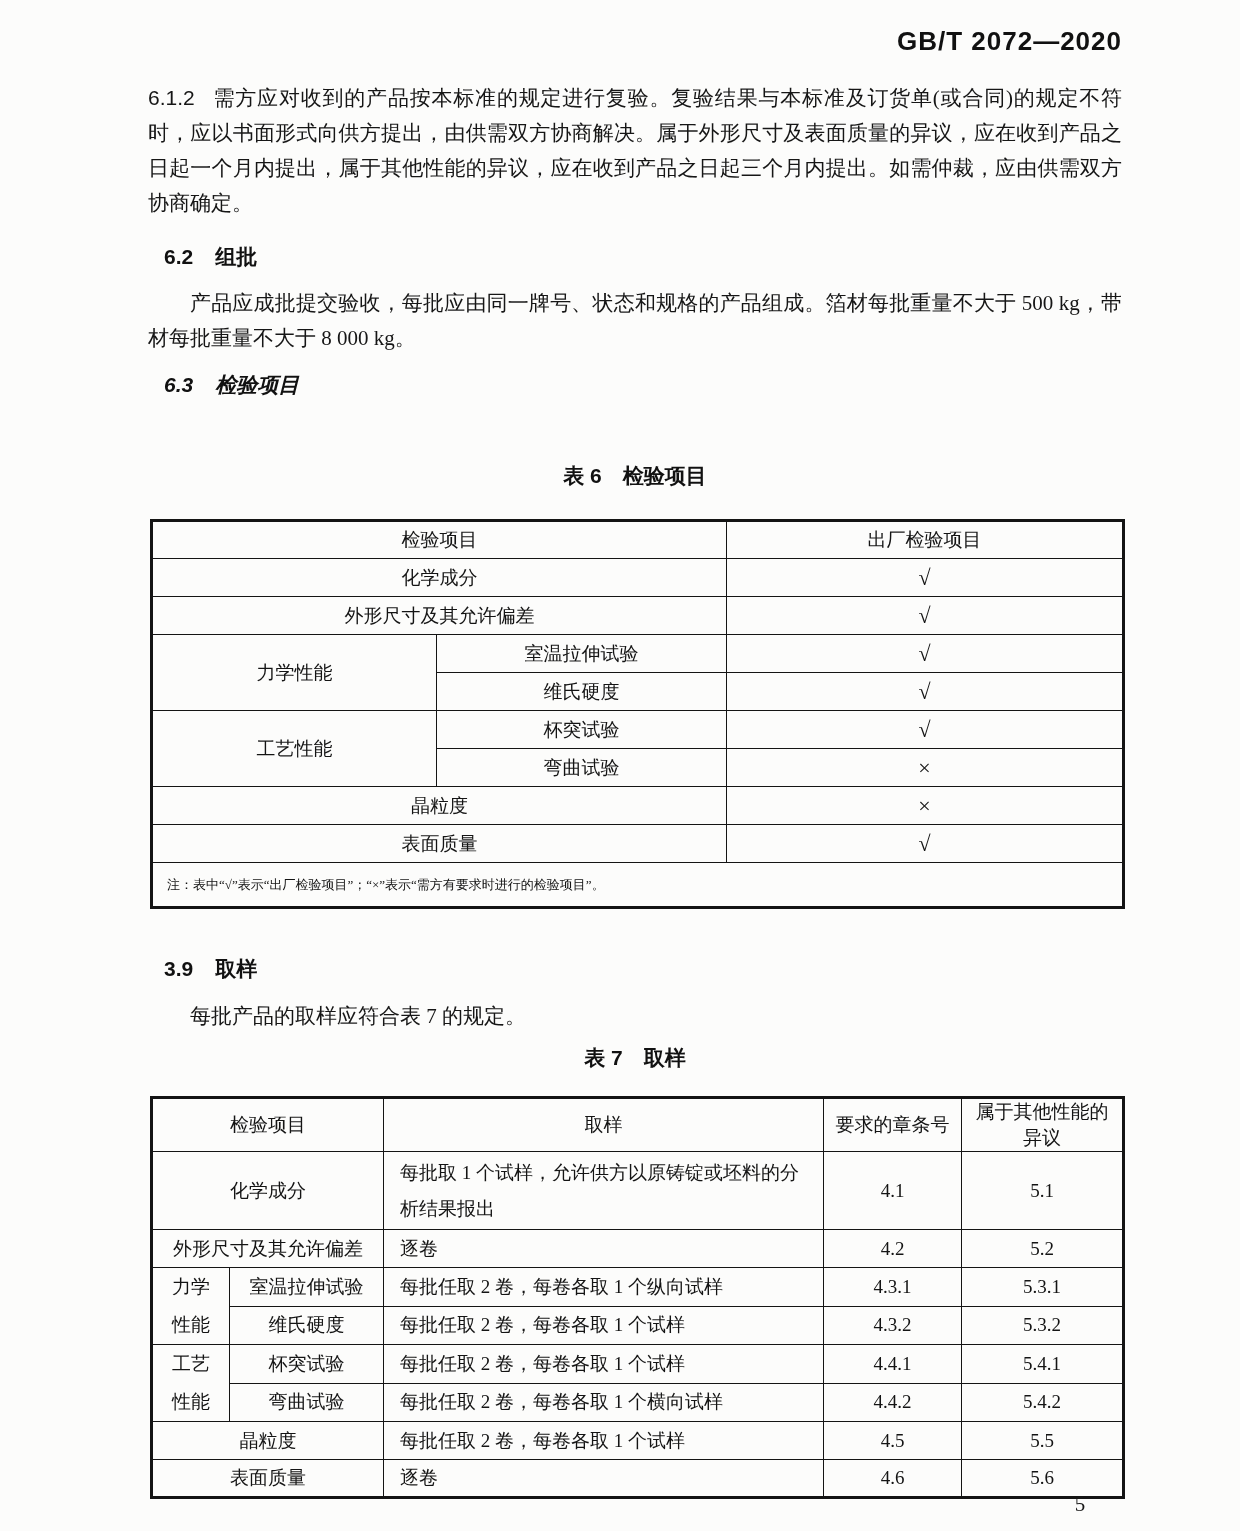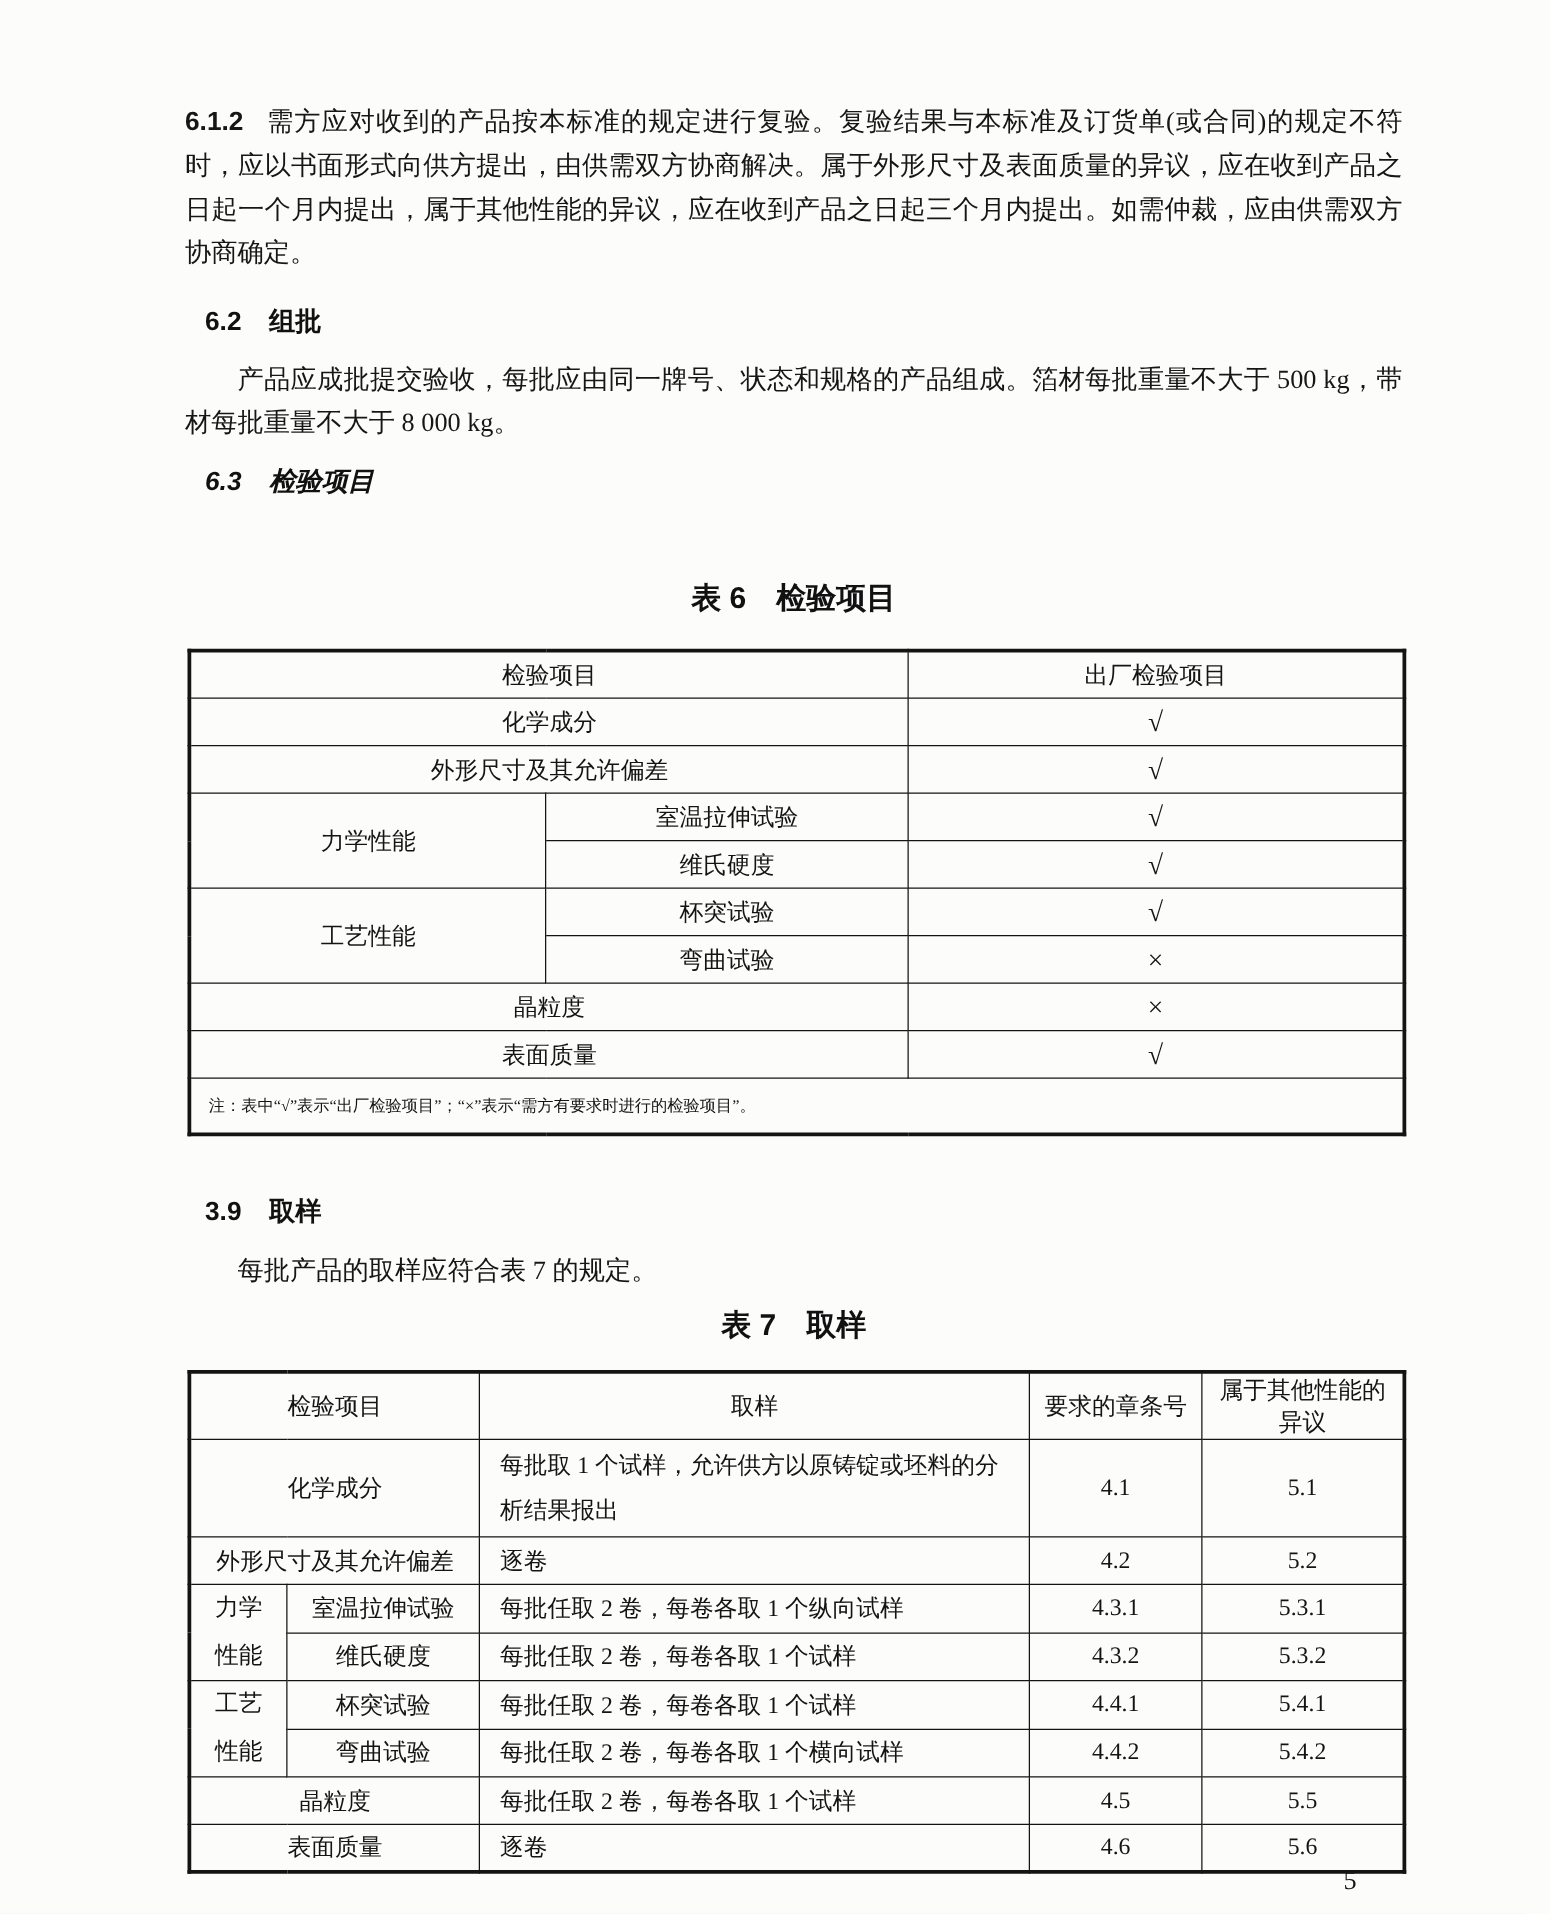--- a/index.html
+++ b/index.html
@@ -20,30 +20,30 @@
     font-weight:bold; font-size:26px; letter-spacing:1px;
     color:#111;
   }
   .para {
     position:absolute; left:148px; width:974px;
     font-size:21px; line-height:35px;
     text-align:justify;
     margin:0;
   }
   .para.indent { text-indent:42px; }
-  .cnum { font-weight:bold; margin-right:18px; font-family:"Liberation Sans","DejaVu Sans",sans-serif; }
+  .cnum { font-weight:normal; margin-right:18px; font-family:"Liberation Sans","DejaVu Sans",sans-serif; }
   .heading {
     position:absolute; left:148px; margin:0;
     font-family:"Liberation Sans","DejaVu Sans",sans-serif;
     font-weight:bold; font-size:21px; color:#111;
   }
   .heading .hnum { margin-right:22px;margin-left:16px; }
   .ttitle {
     position:absolute; left:148px; width:974px; margin:0;
-    text-align:center; font-weight:bold; font-size:24px;
+    text-align:center; font-weight:bold; font-size:21px;
     font-family:"Liberation Sans","DejaVu Sans",sans-serif;
     color:#111;
   }
   .p612 { top:80px; }
   .h62  { top:243px; }
   .p62  { top:286px; }
   .h63  { top:371px;font-style:italic; }
   .p63  { top:413px; }
   .t6title { top:462px; }
   .h64  { top:955px; }
@@ -77,20 +77,21 @@
   .pagenum {
     position:absolute; top:1492px; left:1058px; width:44px;
     text-align:center; font-size:21px; color:#161616;
   }
 </style>
 </head>
 <body>
 
 <div class="page">
 
+  <div class="gb-header">GB/T 2072—2020</div>
 
   <p class="para p612"><span class="cnum">6.1.2</span><span>需方应对收到的产品按本标准的规定进行复验。复验结果与本标准及订货单(或合同)的规定不符时，应以书面形式向供方提出，由供需双方协商解决。属于外形尺寸及表面质量的异议，应在收到产品之日起一个月内提出，属于其他性能的异议，应在收到产品之日起三个月内提出。如需仲裁，应由供需双方协商确定。</span></p>
 
   <h3 class="heading h62"><span class="hnum">6.2</span><span>组批</span></h3>
   <p class="para indent p62">产品应成批提交验收，每批应由同一牌号、状态和规格的产品组成。箔材每批重量不大于 500 kg，带材每批重量不大于 8 000 kg。</p>
 
   <h3 class="heading h63"><span class="hnum">6.3</span><span>检验项目</span></h3>
 
   <p class="ttitle t6title">表 6　检验项目</p>
 

